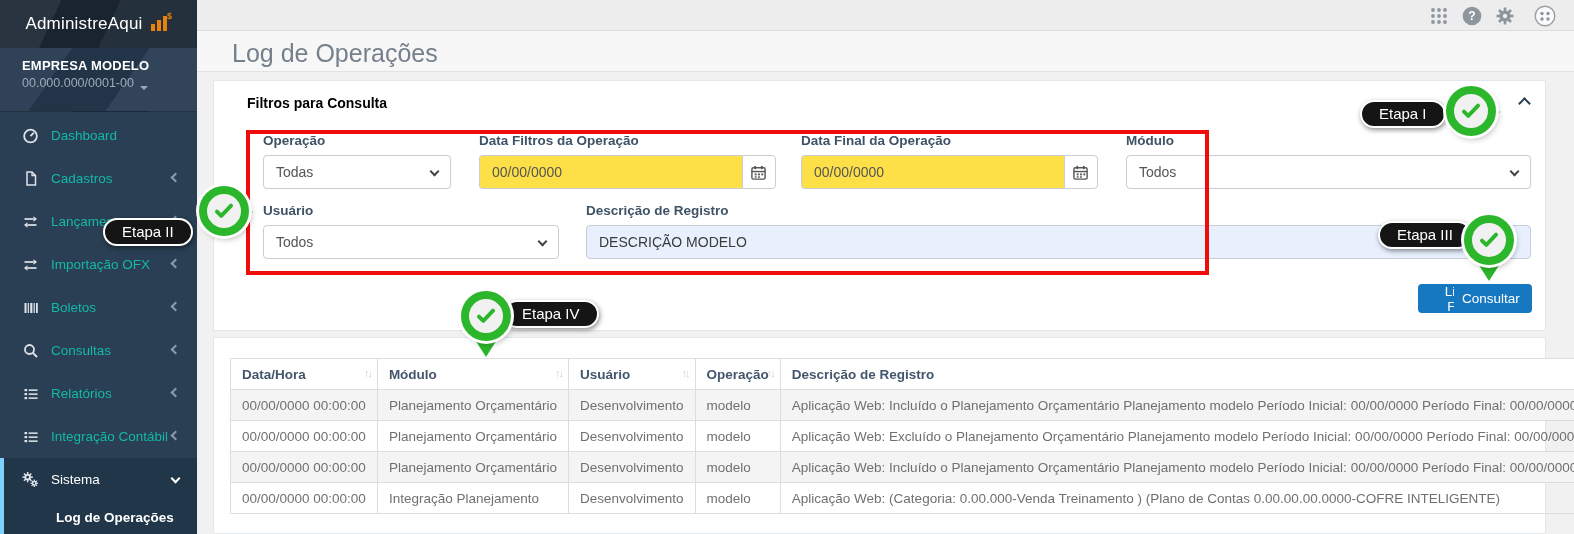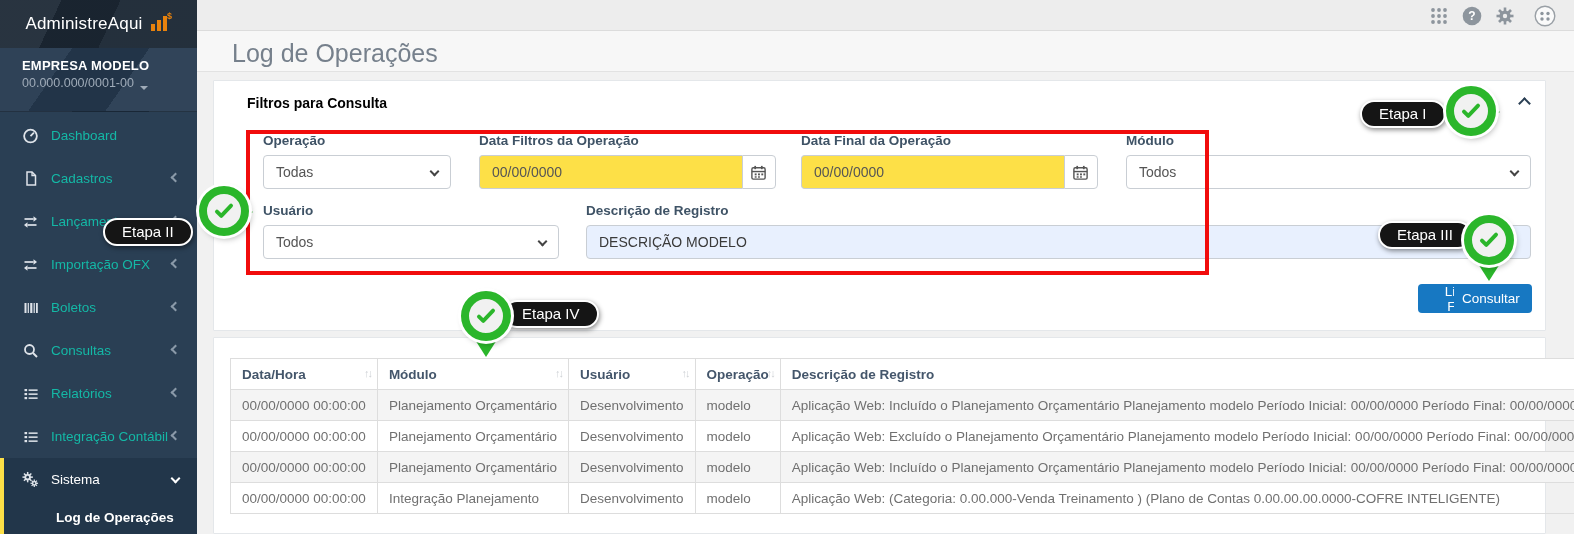--- a/index.html
+++ b/index.html
@@ -17,21 +17,21 @@
   .company-name { color:#fff; font-weight:bold; font-size:13px; letter-spacing:.2px; }
   .company-cnpj { color:#9fabb8; font-size:12.5px; margin-top:3px; display:flex; align-items:flex-end; gap:6px; cursor:pointer; }
   .caret-down { width:0; height:0; border-left:4px solid transparent; border-right:4px solid transparent; border-top:4px solid #9fabb8; display:inline-block; }
   .menu { padding-top:2px; }
   .menu-item { height:43px; display:flex; align-items:center; padding-left:22px; position:relative; font-size:13.5px; color:#14b8a6; cursor:pointer; }
   .menu-item .mi-icon { width:17px; height:17px; margin-right:12px; flex:0 0 17px; display:flex; align-items:center; justify-content:center; }
   .chev { display:inline-block; width:7px; height:7px; border-color:#8a99a8; }
   .chev-left  { border-left:2px solid #8a99a8; border-bottom:2px solid #8a99a8; transform:rotate(45deg); }
   .chev-down-w{ border-right:2px solid #fff; border-bottom:2px solid #fff; transform:rotate(45deg); }
   .menu-item .chev-pos { position:absolute; right:18px; top:50%; margin-top:-5px; }
-  .active-group { background:#22364a; border-left:4px solid #fde047; }
+  .active-group { background:#22364a; border-left:4px solid #7dd3fc; }
   .active-group .menu-item { padding-left:18px; color:#fff; }
   .submenu-item { height:33px; display:flex; align-items:center; padding-left:52px; font-size:13.5px; font-weight:bold; color:#fff; cursor:pointer; }
 
   
   .main { position:relative; flex:1; background:#f1f1f1; }
   .topbar { position:absolute; left:0; right:0; top:0; height:31px; background:#ededed; border-bottom:1px solid #dcdcdc; }
   .topbar-icons { position:absolute; right:18px; top:0; height:31px; display:flex; align-items:center; gap:13px; }
   .tb-icon { cursor:pointer; display:flex; align-items:center; }
   .title-strip { position:absolute; left:0; right:0; top:31px; height:41px; background:#f7f7f7; border-bottom:1px solid #e2e2e2; }
   .page-title { position:absolute; left:35px; top:8px; font-size:25px; color:#76808c; font-weight:normal; }

